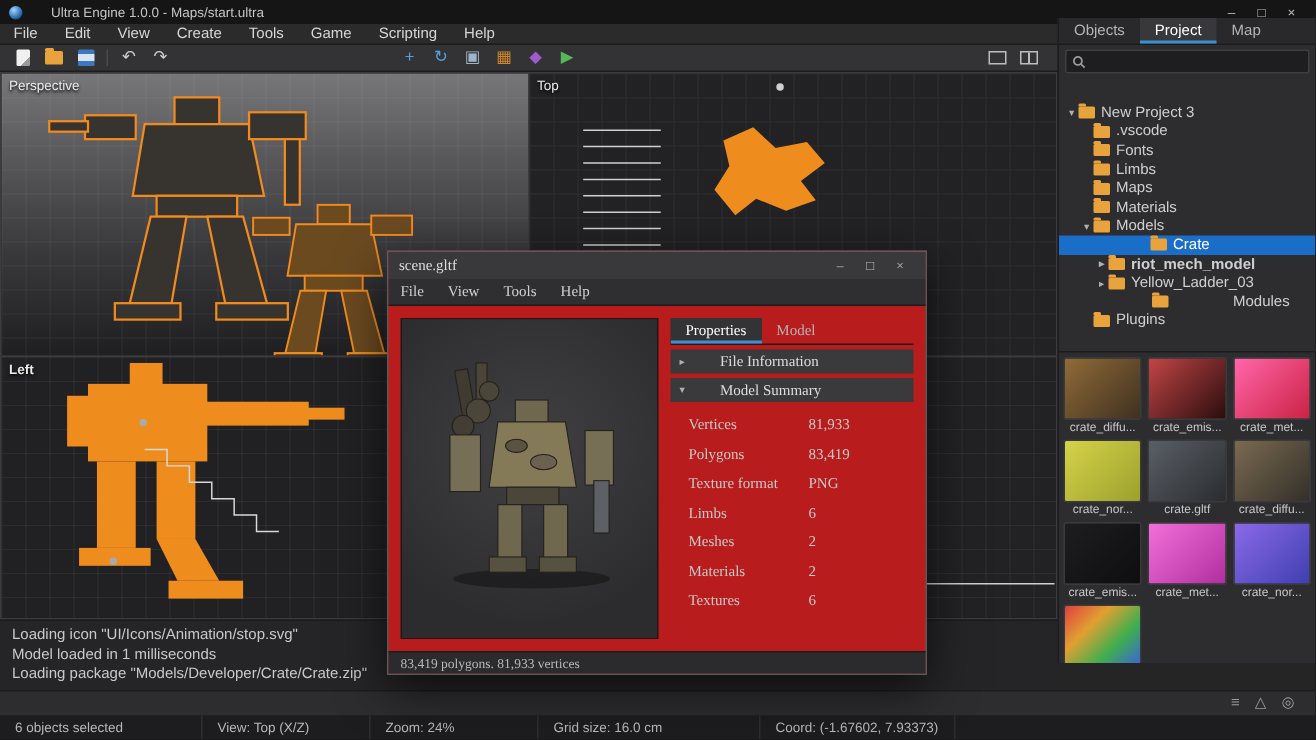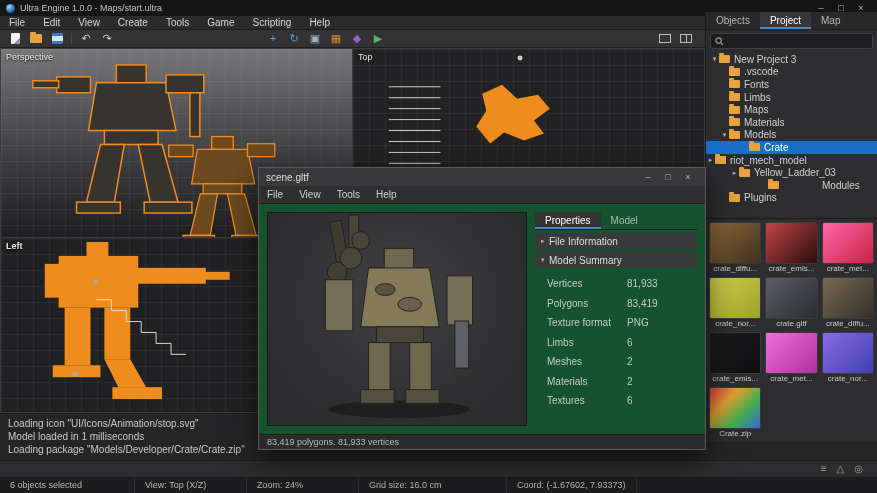--- a/index.html
+++ b/index.html
@@ -1,20 +1,20 @@
 <!DOCTYPE html>
 <html><head>
 <meta charset="utf-8">
 <style>
   * { box-sizing: border-box; margin: 0; padding: 0; }
   body { background:#000; font-family:"Liberation Sans", sans-serif; }
   .app { position:relative; width:877px; height:493px; background:#252526; color:#ccc; overflow:hidden; }
 
   
-  .titlebar { position:absolute; left:0; top:0; width:877px; height:16px; background:#151516; display:flex; align-items:center; padding:0 6px; gap:5px; font-size:9px; color:#c5c5c5; }
+  .titlebar { position:absolute; left:0; top:0; width:877px; height:16px; background:#151516; display:flex; align-items:center; padding:0 6px; gap:19px; font-size:9px; color:#c5c5c5; }
   .app-icon { width:9px; height:9px; border-radius:50%; background:radial-gradient(circle at 35% 30%, #9fd4ff, #1c5d9e 70%, #0b2f55); flex:none; }
   .win-controls { margin-left:auto; display:flex; }
   .win-btn { width:20px; text-align:center; font-size:9px; color:#bbb; cursor:default; }
 
   
   .menubar { position:absolute; left:0; top:16px; width:877px; height:14px; background:#2b2b2c; display:flex; align-items:center; font-size:10px; color:#d6d6d6; border-bottom:1px solid #1c1c1d; }
   .menu-item { padding:0 9px; line-height:14px; }
 
   
   .toolbar { position:absolute; left:0; top:30px; width:705px; height:18px; background:#333335; border-bottom:1px solid #1d1d1e; display:flex; align-items:center; padding:0 6px; }
@@ -53,46 +53,46 @@
   .sb-sel { width:135px; } .sb-view { width:112px; } .sb-zoom { width:112px; } .sb-grid { width:148px; }
 
   
   .sidebar { position:absolute; left:705px; top:12px; width:172px; height:430px; background:#2d2d30; border-left:1px solid #1c1c1d; display:flex; flex-direction:column; }
   .side-tabs { height:18px; display:flex; background:#29292b; border-bottom:1px solid #1c1c1d; flex:none; }
   .side-tab { padding:0 10px; font-size:10px; line-height:17px; color:#b5b5b5; }
   .side-tab.active { background:#37373c; color:#fff; box-shadow:inset 0 -2px 0 #3d8fd1; }
   .searchrow { padding:3px 4px; flex:none; }
   .searchbox { height:16px; background:#1e1e20; border:1px solid #3f3f43; border-radius:2px; display:flex; align-items:center; padding:0 4px; gap:3px; }
   .searchbox input { flex:1; background:transparent; border:none; outline:none; color:#ddd; font-size:10px; min-width:0; }
-  .tree { flex:none; height:166px; overflow:hidden; padding-top:1px; }
+  .tree { flex:none; height:166px; overflow:hidden; padding-top:1px;margin-top:16px; }
   .t-row { display:flex; align-items:center; height:12.6px; font-size:10px; color:#cfcfcf; white-space:nowrap; }
   .t-row.selected { background:#1a6ec8; color:#fff; }
   .t-arrow { width:9px; flex:none; text-align:center; font-size:7px; color:#b0b0b0; }
   .t-folder { width:11px; height:8px; flex:none; background:#e8a33d; border-radius:1px; position:relative; margin-right:4px; }
   .t-folder::before { content:""; position:absolute; top:-2px; left:0; width:5px; height:2px; background:#e8a33d; border-radius:1px 1px 0 0; }
   .t-label { overflow:hidden; text-overflow:ellipsis; }
   .side-div { height:1px; background:#1c1c1d; flex:none; }
   .assets { flex:1; display:grid; grid-template-columns:repeat(3,1fr); gap:3px 4px; padding:3px; align-content:start; overflow:hidden; }
   .asset { display:flex; flex-direction:column; }
   .thumb { height:42px; border:1px solid #3a3a3d; border-radius:2px; }
   .alabel { font-size:8px; line-height:10px; text-align:center; color:#c8c8c8; white-space:nowrap; overflow:hidden; }
 
   
-  .mwin { position:absolute; left:258px; top:167px; width:448px; height:283px; background:#14532d; border:1px solid #5a5a5d; box-shadow:0 10px 30px rgba(0,0,0,.65); z-index:10; display:flex; flex-direction:column; }
+  .mwin { position:absolute; left:258px; top:167px; width:360px; height:283px; background:#b91c1c; border:1px solid #5a5a5d; box-shadow:0 10px 30px rgba(0,0,0,.65); z-index:10; display:flex; flex-direction:column;font-family:Liberation Serif, serif; }
   .mwin-title { height:18px; background:#39393c; display:flex; align-items:center; padding:0 7px; font-size:10px; color:#ddd; flex:none; }
   .mwin-menu { height:18px; background:#2f2f31; border-bottom:1px solid #1d1d1e; display:flex; align-items:center; font-size:10px; color:#d0d0d0; flex:none; }
   .mwin-menu .menu-item { padding:0 8px; }
   .mwin-body { flex:1; display:flex; padding:8px; gap:8px; min-height:0; }
   .preview { flex:1; border:1px solid #1a1a1b; background:radial-gradient(circle at 50% 40%, #414144, #2c2c2e 78%); position:relative; }
   .preview svg { position:absolute; inset:0; width:100%; height:100%; }
   .props { width:162px; flex:none; display:flex; flex-direction:column; font-size:10px; }
   .wtabs { display:flex; border-bottom:1px solid #1d1d1e; flex:none; }
   .wtab { padding:3px 10px; color:#b5b5b5; }
   .wtab.active { color:#fff; background:#333336; box-shadow:inset 0 -2px 0 #3d8fd1; }
-  .sec-head { margin-top:3px; height:16px; background:#3a3a3d; display:flex; align-items:center; gap:0; padding:0 6px; color:#ddd; flex:none; }
+  .sec-head { margin-top:3px; height:16px; background:#3a3a3d; display:flex; align-items:center; gap:19px; padding:0 6px; color:#ddd; flex:none; }
   .sec-arrow { font-size:7px; color:#b0b0b0; width:8px; }
   .prop-rows { padding:6px 0 0 12px; }
   .prop-row { display:flex; height:19.5px; align-items:center; color:#c9c9c9; }
   .prop-label { width:80px; flex:none; }
   .mwin-status { height:15px; border-top:1px solid #1d1d1e; background:#2b2b2d; display:flex; align-items:center; padding:0 8px; font-size:9px; color:#b8b8b8; flex:none; }
 </style>
 </head>
 <body>
 
 <div class="app">
@@ -319,26 +319,26 @@
         <div class="t-row" style="padding-left: 14px;">
           <span class="t-arrow"></span>
           <span class="t-folder"></span>
           <span class="t-label">Materials</span>
         </div>
         <div class="t-row" style="padding-left: 14px;">
           <span class="t-arrow">▾</span>
           <span class="t-folder"></span>
           <span class="t-label">Models</span>
         </div>
-        <div class="t-row selected" style="padding-left: 34px;">
+        <div class="t-row selected" style="padding-left: 52px;">
           <span class="t-arrow"></span>
           <span class="t-folder"></span>
           <span class="t-label">Crate</span>
         </div>
-        <div class="t-row" style="">
+        <div class="t-row" style="padding-left: 24px; font-weight: bold;">
           <span class="t-arrow">▸</span>
           <span class="t-folder"></span>
           <span class="t-label">riot_mech_model</span>
         </div>
         <div class="t-row" style="padding-left: 24px;">
           <span class="t-arrow">▸</span>
           <span class="t-folder"></span>
           <span class="t-label">Yellow_Ladder_03</span>
         </div>
         <div class="t-row" style="padding-left: 14px; gap: 39px;">

